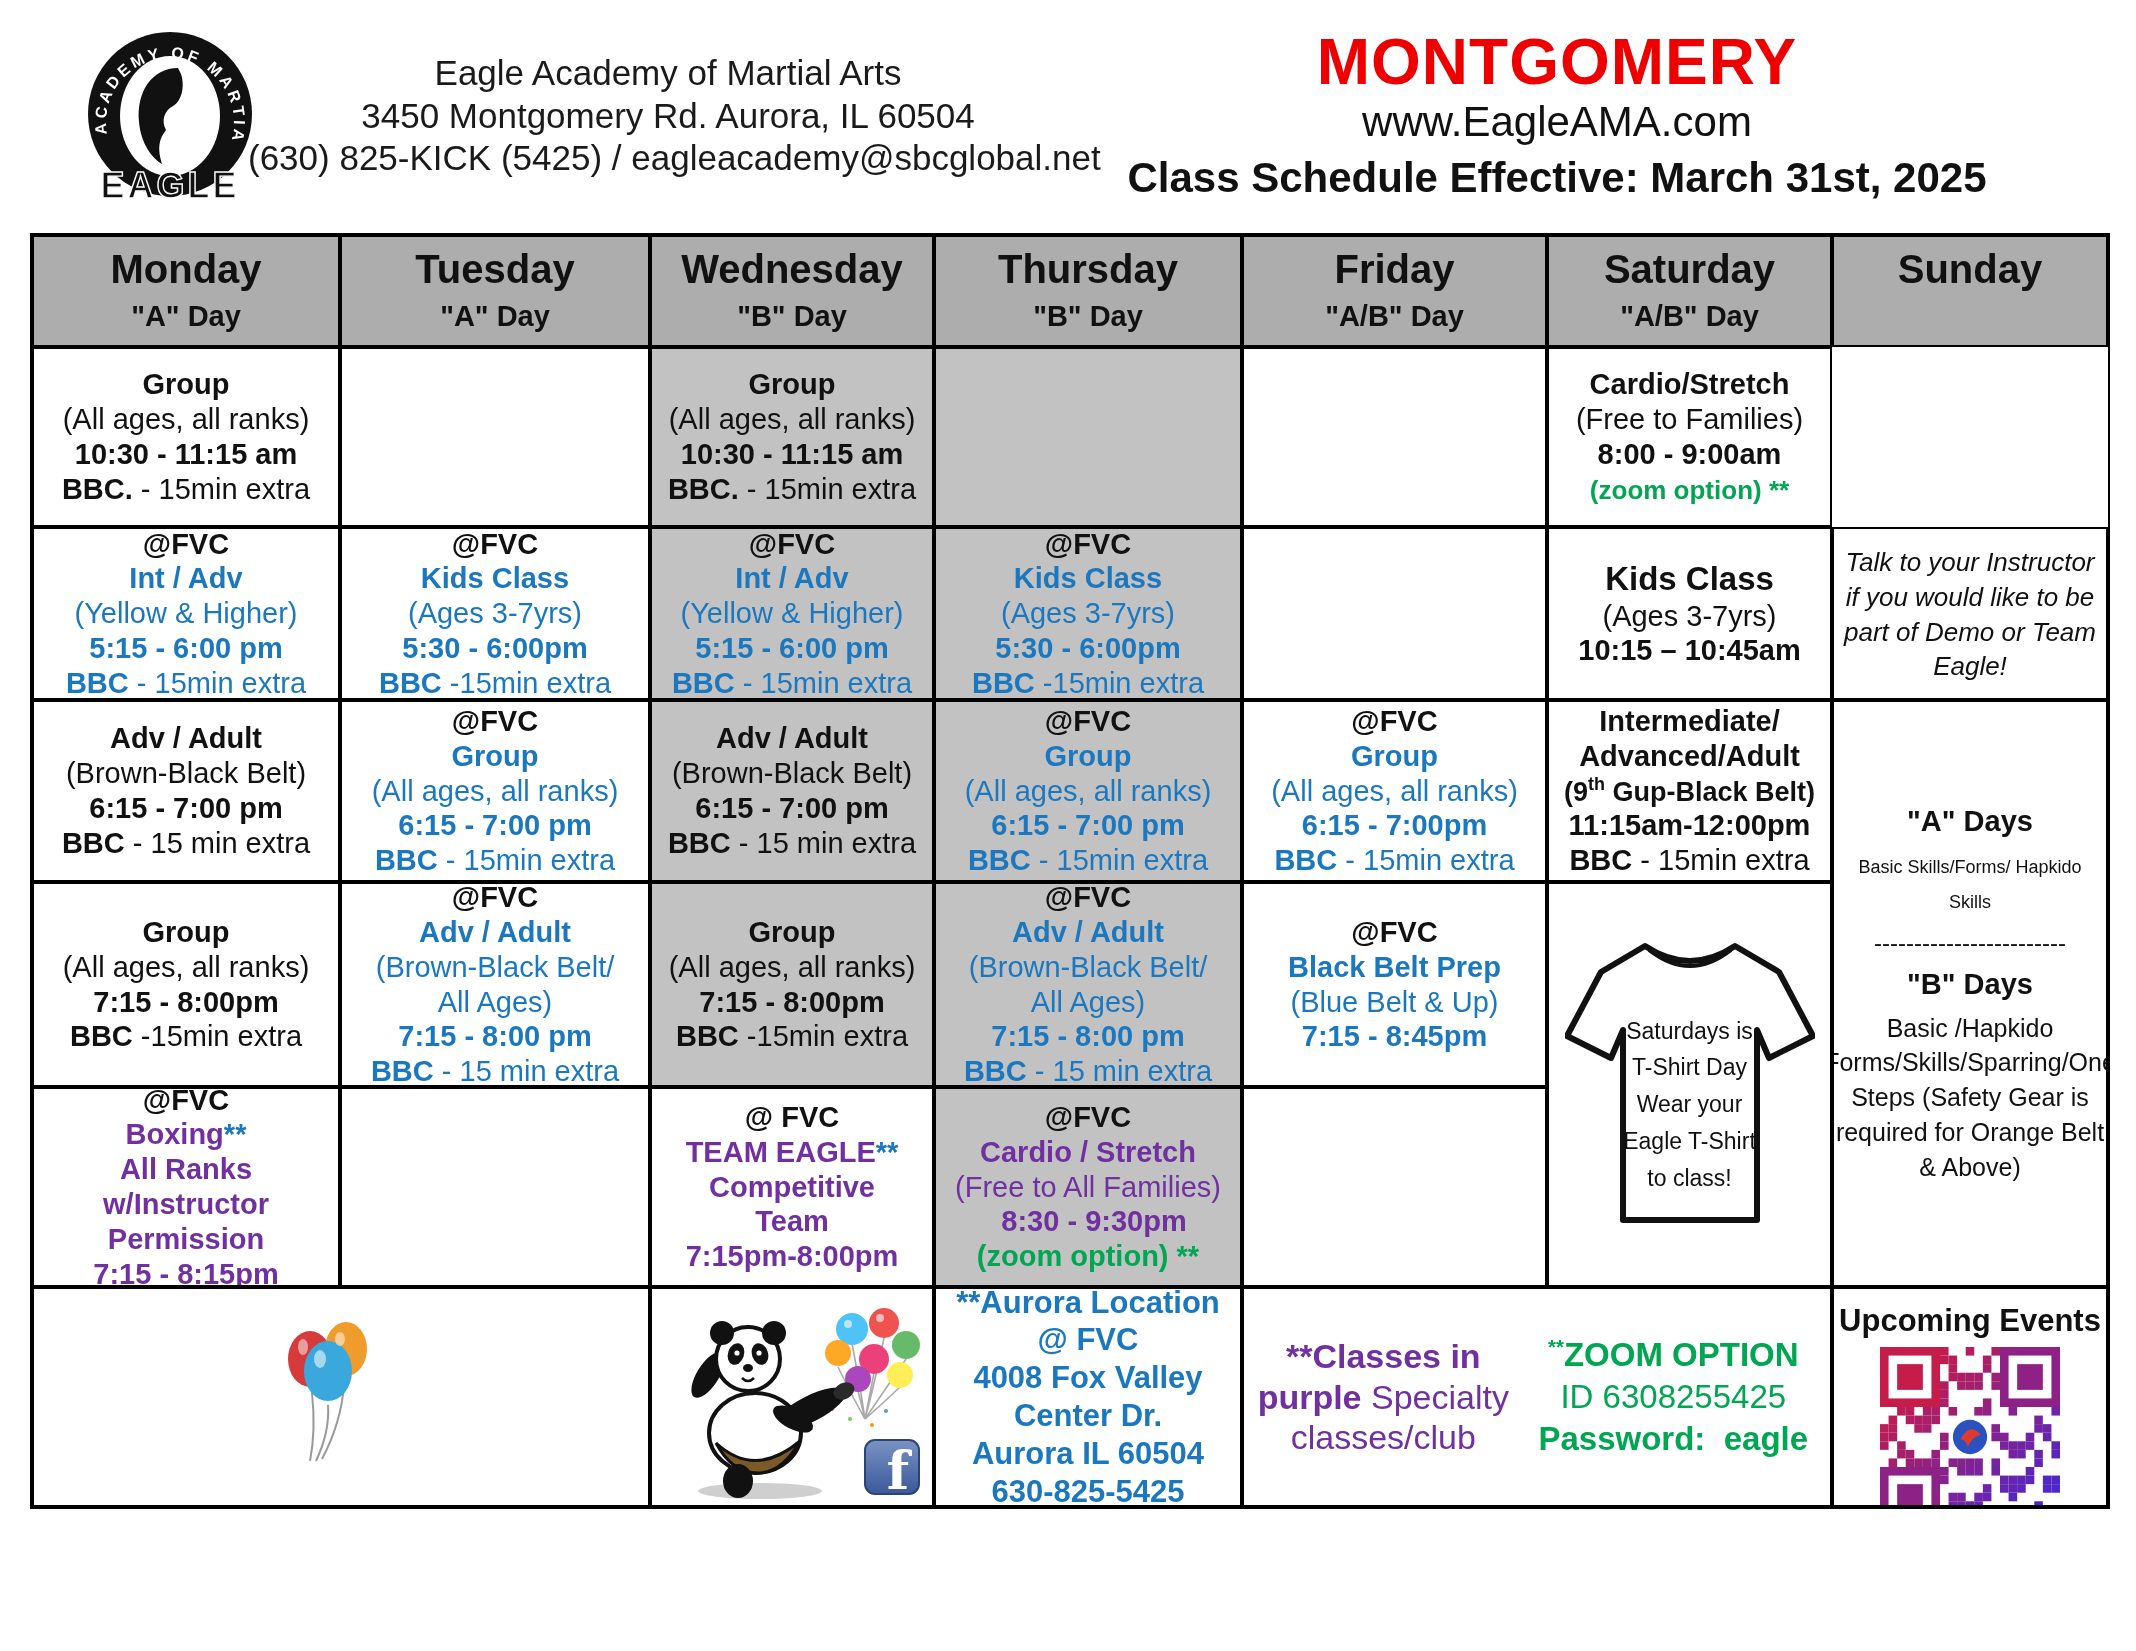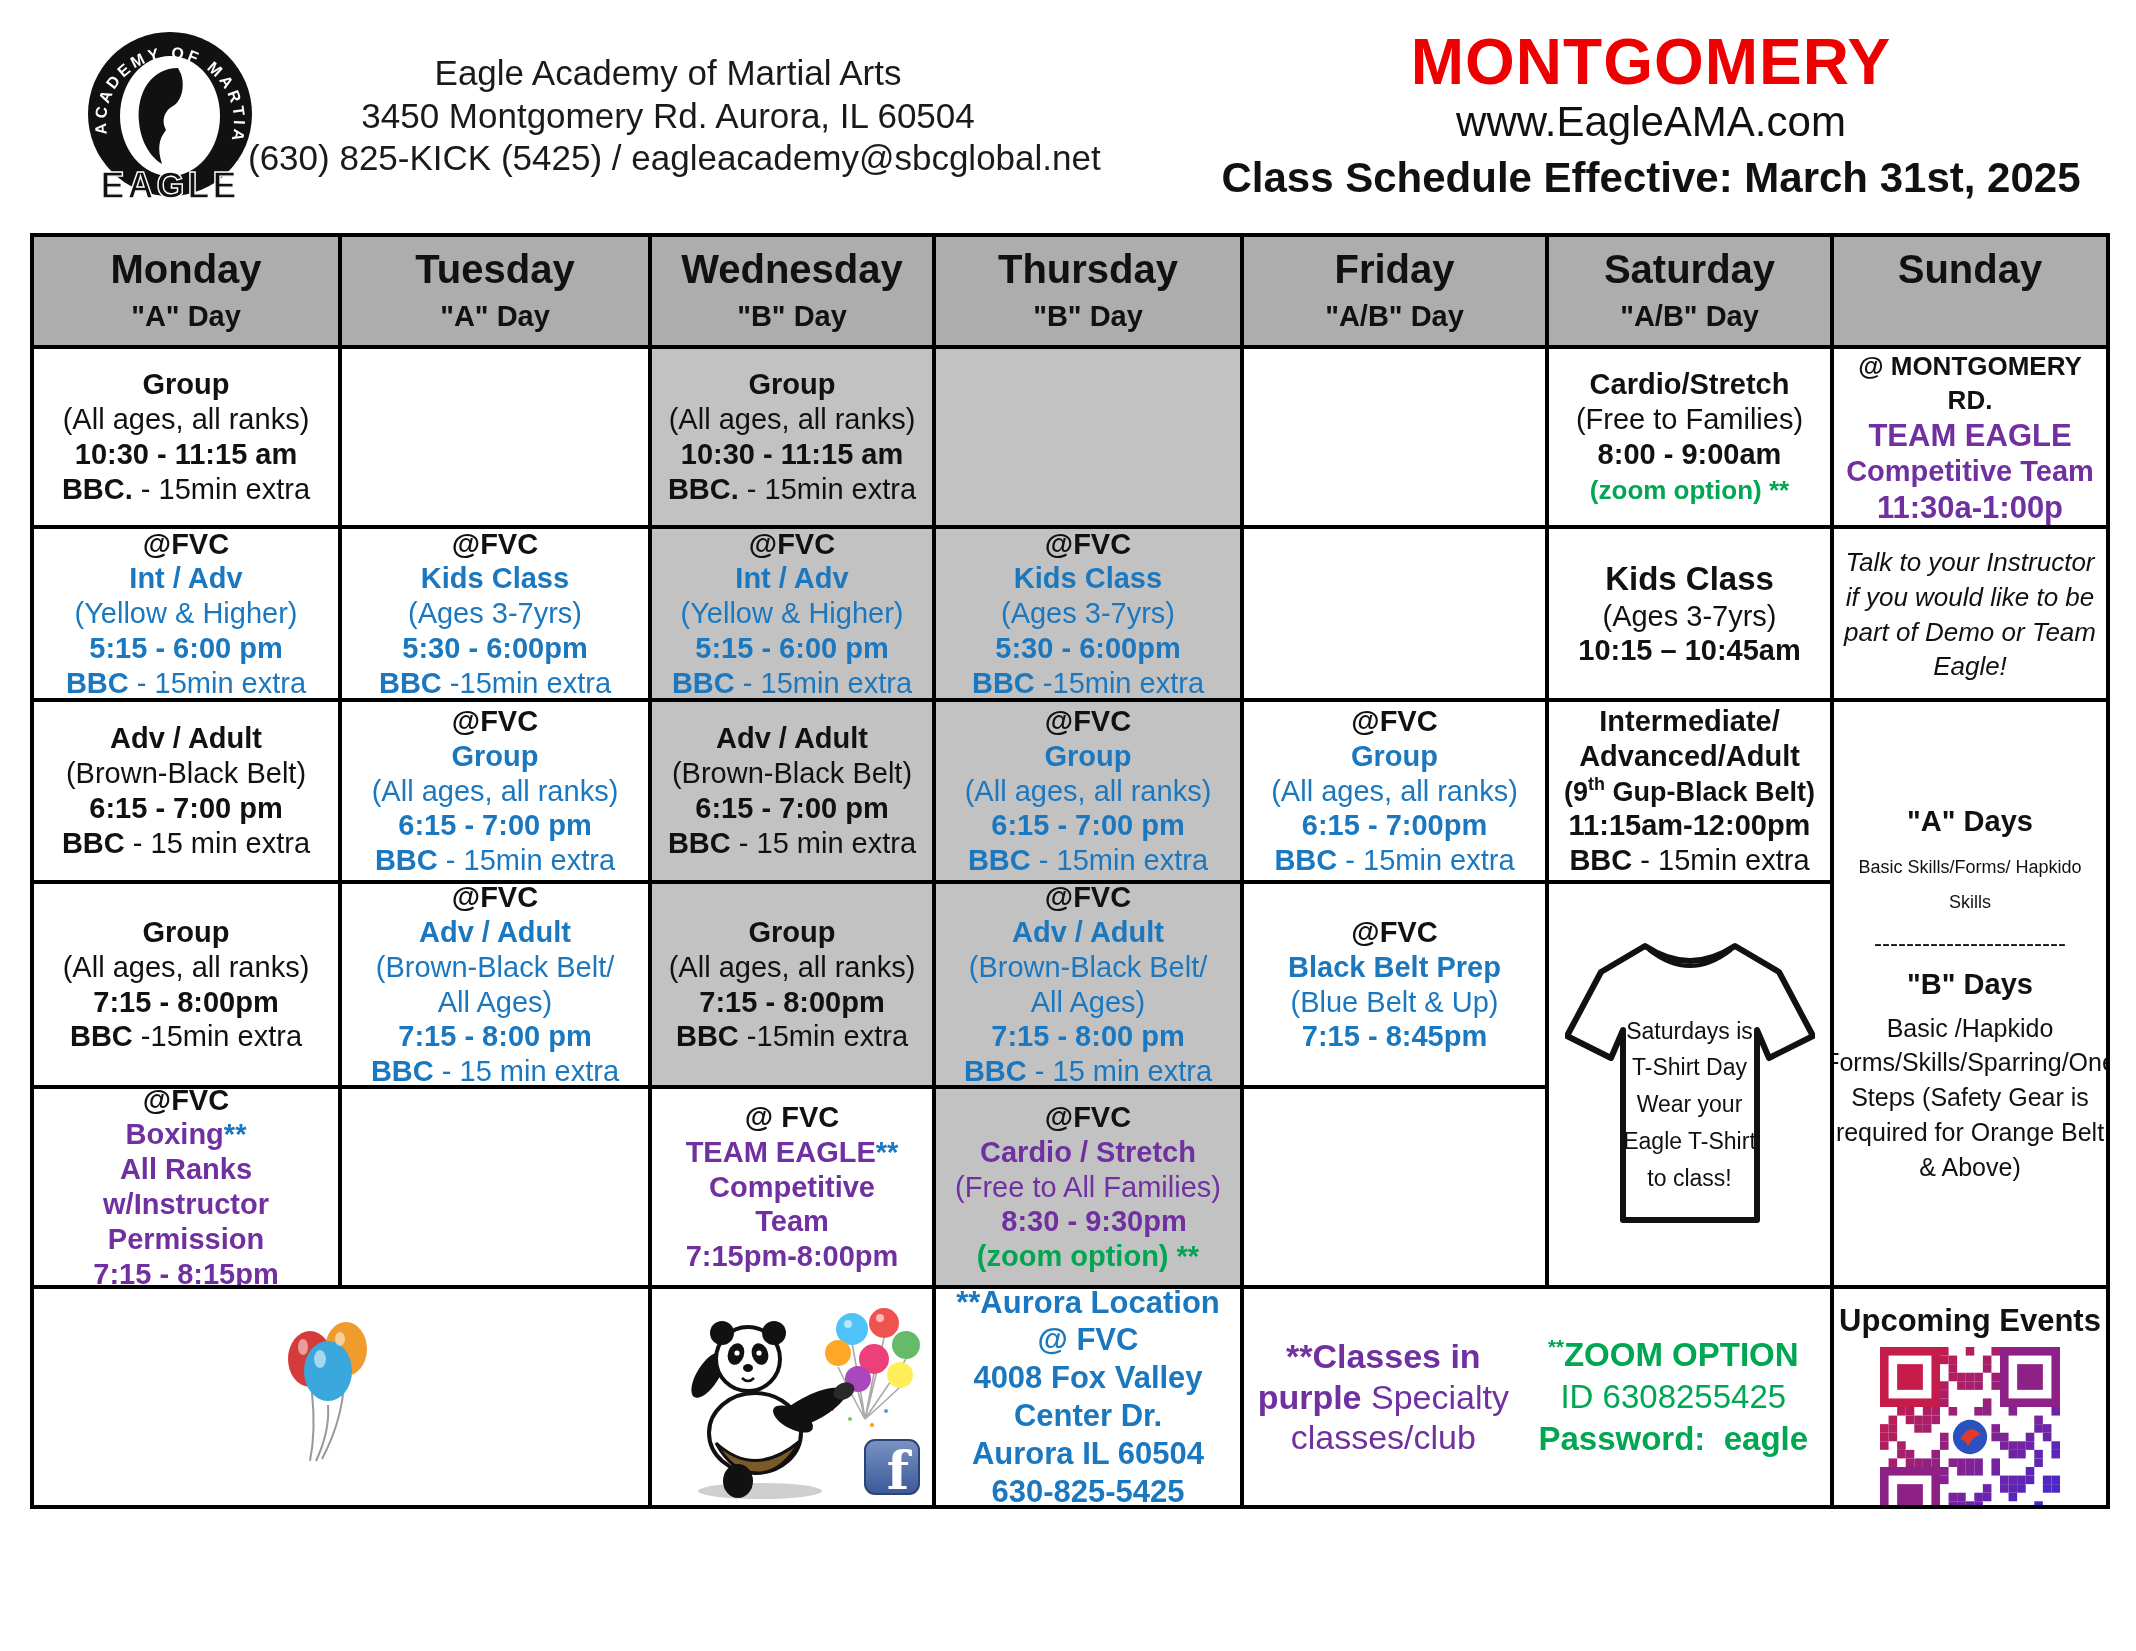--- a/index.html
+++ b/index.html
@@ -3,21 +3,21 @@
 <meta charset="utf-8">
 <style>
   html,body{margin:0;padding:0;background:#fff;}
   body{font-family:"Liberation Sans",sans-serif;color:#111;}
   .page{position:relative;width:2136px;height:1651px;background:#fff;overflow:hidden;}
 
   
   .logo{position:absolute;left:82px;top:26px;}
   .hdr-left{position:absolute;left:248px;top:52px;width:840px;text-align:center;font-size:35px;line-height:1.22;color:#1a1a1a;}
   .hdr-left .l{white-space:nowrap;}
-  .hdr-right{position:absolute;left:1186px;top:30px;width:930px;text-align:center;}
+  .hdr-right{position:absolute;left:1092px;top:30px;width:930px;text-align:center;}
   .mont{font-size:64px;font-weight:bold;color:#ee0000;letter-spacing:1px;line-height:1.0;}
   .web{font-size:42px;margin-top:4px;}
   .eff{font-size:42px;font-weight:bold;margin-top:8px;}
 
   
   .grid{position:absolute;left:30px;top:233px;display:grid;
         grid-template-columns:308px 310px 284px 308px 305px 285px 276px;
         grid-template-rows:112px 180px 173px 182px 205px 200px 220px;
         border:2px solid #000;background:#fff;}
   .cell,.hcell,.bcell{border:2px solid #000;box-sizing:border-box;display:flex;flex-direction:column;
@@ -268,26 +268,20 @@
 <svg width="250" height="316" viewBox="0 0 250 310">
   <path d="M80,16 Q125,46 170,16 L214,42 L248,106 L204,128 L192,100 L192,290 L58,290 L58,100 L46,128 L2,106 L36,42 Z" fill="#fff" stroke="#111" stroke-width="6" stroke-linejoin="round"></path>
   <path d="M84,20 Q125,52 166,20" fill="none" stroke="#111" stroke-width="4"></path>
 </svg><div class="ts-text">
             <div class="tsline">Saturdays is</div>
             <div class="tsline">T-Shirt Day</div>
             <div class="tsline">Wear your</div>
             <div class="tsline">Eagle T-Shirt</div>
             <div class="tsline">to class!</div>
           </div></div>
-      </div>
-      <div class="cell" style="grid-area: 2 / 7;">
-        <div class="ln"><span style="font-weight: bold; font-size: 26px;">@ MONTGOMERY RD.</span></div>
-        <div class="ln"><span style="font-weight: bold; color: rgb(112, 48, 160); font-size: 31px;">TEAM EAGLE</span></div>
-        <div class="ln"><span style="font-weight: bold; color: rgb(112, 48, 160); font-size: 29px;">Competitive Team</span></div>
-        <div class="ln"><span style="font-weight: bold; color: rgb(112, 48, 160); font-size: 31px;">11:30a-1:00p</span></div>
       </div>
       <div class="cell" style="grid-area: 3 / 7;">
         <div class="ln"><span style="font-style: italic; font-size: 26px;">Talk to your Instructor if you would like to be part of Demo or Team Eagle!</span></div>
       </div>
       <div class="cell" style="grid-area: 4 / 7 / span 3;">
         <div class="ln"><span style="font-weight: bold; font-size: 29px;">"A" Days</span></div>
         <div class="ln" style="margin-top: 8px;"><span style="font-size: 18px;">Basic Skills/Forms/ Hapkido Skills</span></div>
         <div class="ln" style="margin-top: 8px;"><span style="font-size: 24px;">------------------------</span></div>
         <div class="ln" style="margin-top: 8px;"><span style="font-weight: bold; font-size: 29px;">"B" Days</span></div>
         <div class="ln" style="margin-top: 8px;"><span style="font-size: 25px;">Basic /Hapkido Forms/Skills/Sparring/One Steps (Safety Gear is required for Orange Belt &amp; Above)</span></div>

